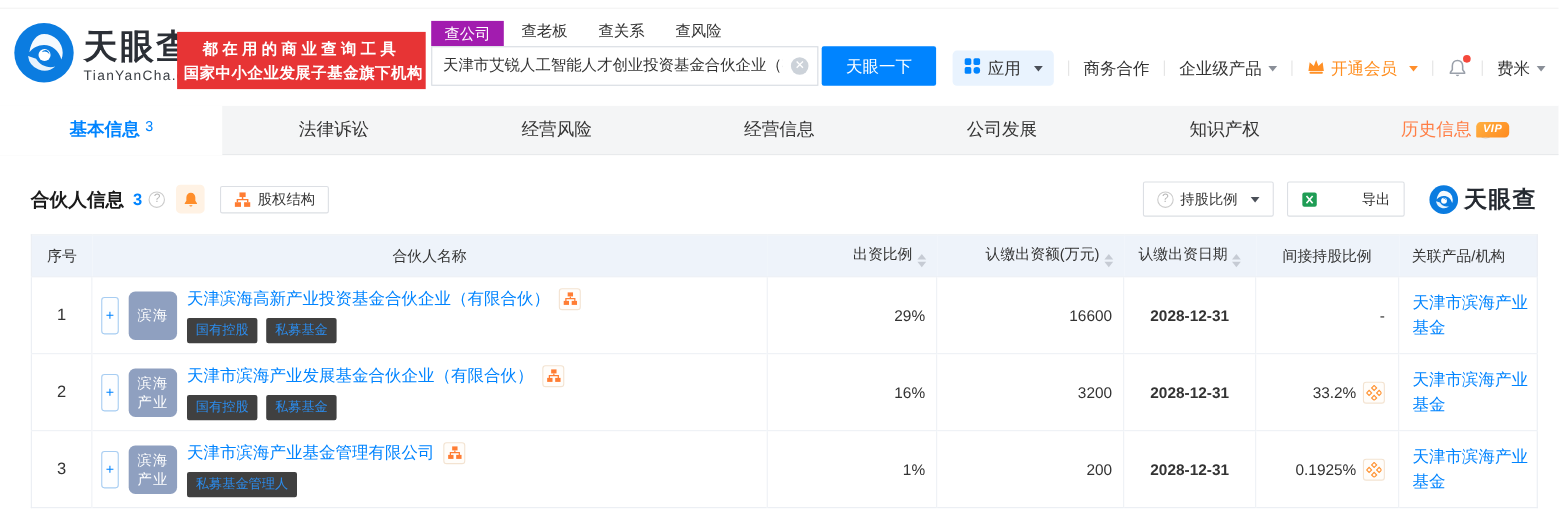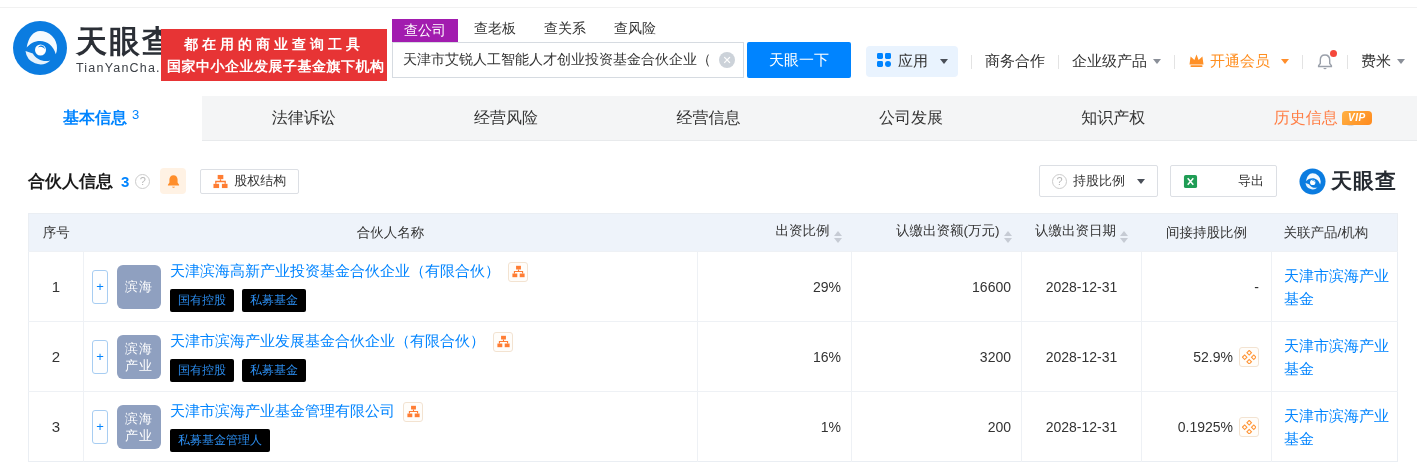--- a/index.html
+++ b/index.html
@@ -78,39 +78,39 @@
   
   table { width:1369px; margin-top:16px; border-collapse:collapse; table-layout:fixed;
     border:1px solid #eaeef3; }
   thead tr { height:38px; background:#eef3fa; }
   th { font-weight:normal; font-size:13.5px; color:#333; }
   th.c { text-align:center; } th.r { text-align:right; padding-right:10px; } th.l { text-align:left; padding-left:12px; }
   tbody td { border-top:1px solid #eef1f5; height:70px; vertical-align:middle; }
   tbody td + td { border-left:1px solid #eef1f5; }
   td.idx { text-align:center; font-size:15px; color:#333; }
   td.num { text-align:right; padding-right:10px; font-size:14px; }
-  td.date { text-align:center; font-size:14px; }
+  td.date { text-align:center; font-size:14px;font-weight:bold; }
   td.ind { padding-right:12px; }
   .indwrap { display:flex; align-items:center; justify-content:flex-end; gap:6px; font-size:14px; }
   td.rel { padding:0 8px 0 12px; }
   a.link { color:#0084ff; text-decoration:none; cursor:pointer; }
   td.rel a.link { font-size:15px; line-height:23px; }
 
   .namecell { display:flex; align-items:center; gap:9px; padding-left:8px; }
   .expand { width:16px; height:34px; border:1px solid #a7cdf2; border-radius:3px; background:#fdfeff;
     color:#0084ff; font-size:13px; display:flex; align-items:center; justify-content:center; cursor:pointer; flex:none; }
   .avatar { width:44px; height:44px; border-radius:6px; background:#8fa0c0; color:#fff; font-size:13px;
     line-height:17px; display:flex; align-items:center; justify-content:center; text-align:center;
     padding:2px 7px; flex:none; letter-spacing:1px; }
   .nameline { display:flex; align-items:flex-start; }
   .nameline a.link { font-size:15px; }
   .iconbox { width:20px; height:20px; border:1px solid #f3e3d1; border-radius:3px; background:#fffdfa;
     display:inline-flex; align-items:center; justify-content:center; margin-left:8px; cursor:pointer; flex:none; }
   .tags { display:flex; gap:8px; margin-top:7px; }
-  .tag { background:#000000; color:#2b8ced; font-size:12px; padding:3px 8px; border-radius:2px; cursor:pointer; }
+  .tag { background:#404040; color:#2b8ced; font-size:12px; padding:3px 8px; border-radius:2px; cursor:pointer; }
 
   .sort { display:inline-flex; flex-direction:column; gap:2px; margin-left:4px; vertical-align:-1px; cursor:pointer; }
   .sort i { display:block; }
   .sort .up { border:4px solid transparent; border-bottom:5px solid #c6cbd4; border-top:none; }
   .sort .down { border:4px solid transparent; border-top:5px solid #c6cbd4; border-bottom:none; }
 </style>
 </head>
 <body>
 
 <div class="top-strip"></div>
@@ -375,21 +375,21 @@
                 <span class="tag">私募基金</span>
               </span>
             </span>
           </div>
         </td>
         <td class="num">16%</td>
         <td class="num">3200</td>
         <td class="date">2028-12-31</td>
         <td class="ind">
           <span class="indwrap">
-            <span>52.9%</span>
+            <span>33.2%</span>
             <span class="iconbox" style="margin-left:0;">
               <svg width="14" height="14" viewBox="0 0 20 20">
                 <rect x="8" y="1.5" width="4.6" height="4.6" transform="rotate(45 10.3 3.8)" fill="none" stroke="#ff9333" stroke-width="1.5"></rect>
                 <rect x="14.5" y="8" width="4.6" height="4.6" transform="rotate(45 16.8 10.3)" fill="none" stroke="#ff9333" stroke-width="1.5"></rect>
                 <rect x="8" y="14.5" width="4.6" height="4.6" transform="rotate(45 10.3 16.8)" fill="none" stroke="#ff9333" stroke-width="1.5"></rect>
                 <rect x="1.5" y="8" width="4.6" height="4.6" transform="rotate(45 3.8 10.3)" fill="none" stroke="#ff9333" stroke-width="1.5"></rect>
               </svg>
             </span>
           </span>
         </td>

